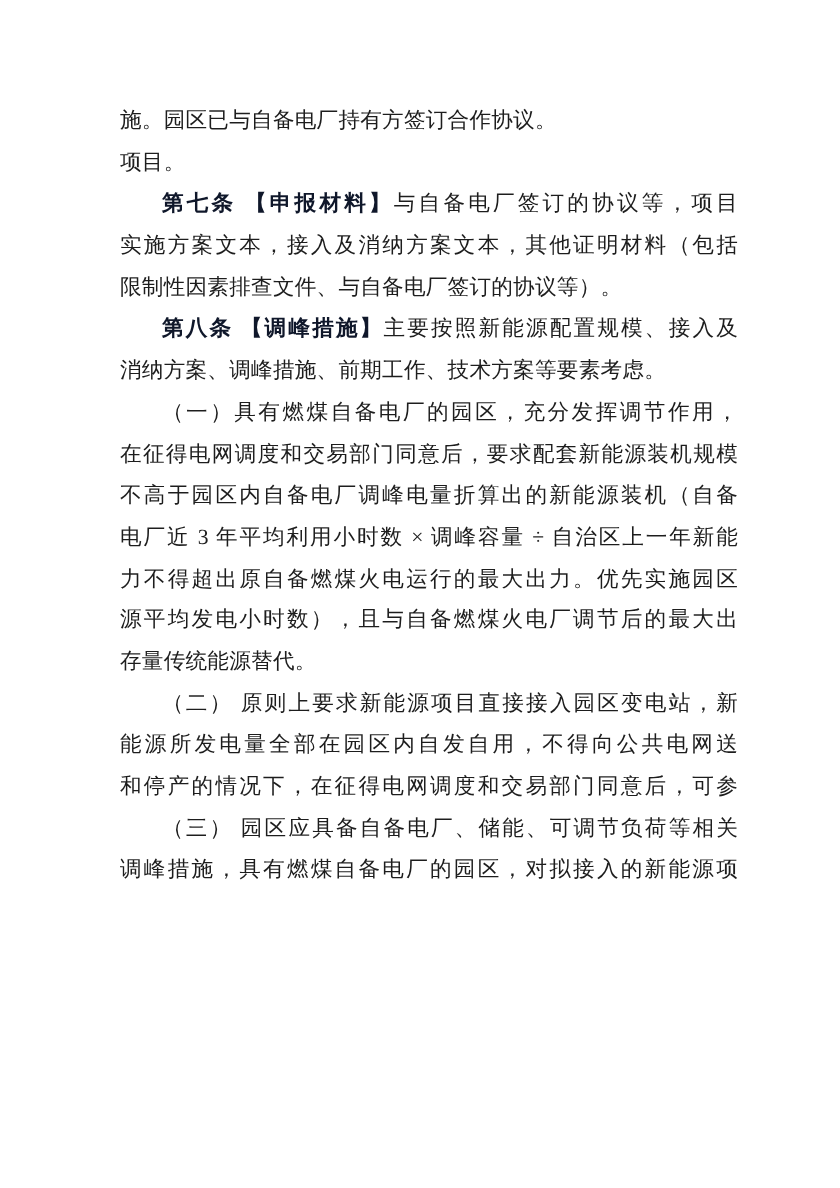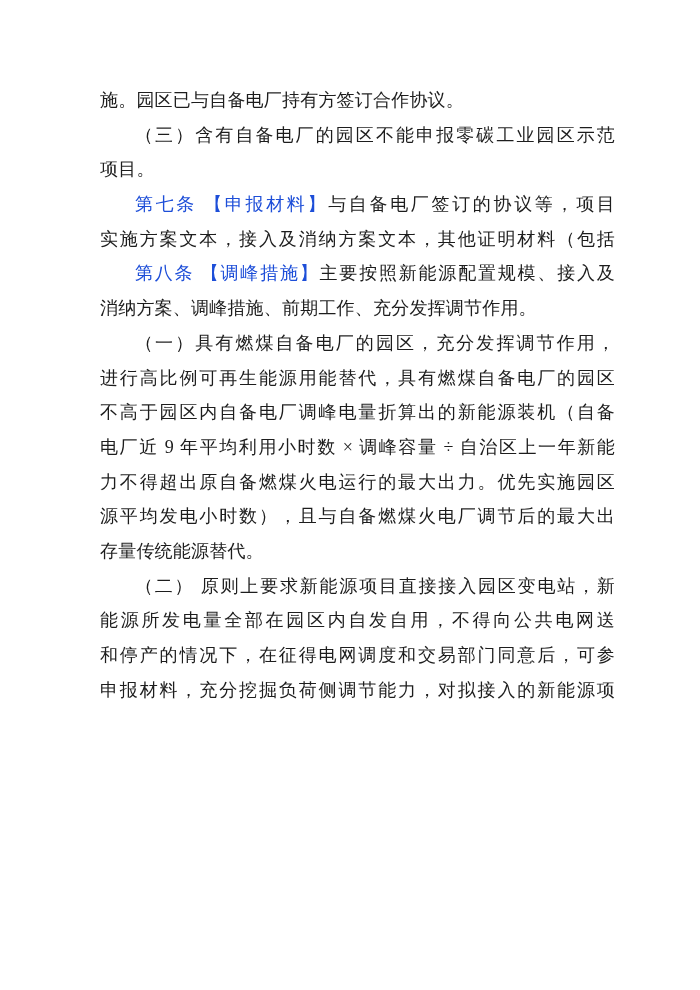--- a/index.html
+++ b/index.html
@@ -31,39 +31,40 @@
     word-break: keep-all;
     overflow: hidden;
   }
   .line.jl {
     text-align-last: justify;
   }
   .line.indent {
     text-indent: 35px;
   }
   .line b {
-    font-weight: 400;
-    color: #1d4ed8;
+    font-weight: 700;
+    color: #0f172a;
   }
 </style>
 </head>
 <body>
 
 <div class="page">
   <div class="line"><b></b><span>施。园区已与自备电厂持有方签订合作协议。</span></div>
-  <div class="line indent jl"><b></b><span>（三）含有自备电厂的园区不能申报零碳工业园区示范</span></div>
   <div class="line"><b></b><span>项目。</span></div>
   <div class="line indent jl"><b>第七条 【申报材料】</b><span>与自备电厂签订的协议等，项目</span></div>
   <div class="line jl"><b></b><span>实施方案文本，接入及消纳方案文本，其他证明材料（包括</span></div>
+  <div class="line"><b></b><span>限制性因素排查文件、与自备电厂签订的协议等）。</span></div>
   <div class="line indent jl"><b>第八条 【调峰措施】</b><span>主要按照新能源配置规模、接入及</span></div>
-  <div class="line"><b></b><span>消纳方案、调峰措施、前期工作、充分发挥调节作用。</span></div>
+  <div class="line"><b></b><span>消纳方案、调峰措施、前期工作、技术方案等要素考虑。</span></div>
   <div class="line indent jl"><b></b><span>（一）具有燃煤自备电厂的园区，充分发挥调节作用，</span></div>
-  <div class="line jl"><b></b><span>进行高比例可再生能源用能替代，具有燃煤自备电厂的园区</span></div>
+  <div class="line jl"><b></b><span>在征得电网调度和交易部门同意后，要求配套新能源装机规模</span></div>
   <div class="line jl"><b></b><span>不高于园区内自备电厂调峰电量折算出的新能源装机（自备</span></div>
-  <div class="line jl"><b></b><span>电厂近 9 年平均利用小时数 × 调峰容量 ÷ 自治区上一年新能</span></div>
+  <div class="line jl"><b></b><span>电厂近 3 年平均利用小时数 × 调峰容量 ÷ 自治区上一年新能</span></div>
   <div class="line jl"><b></b><span>力不得超出原自备燃煤火电运行的最大出力。优先实施园区</span></div>
   <div class="line jl"><b></b><span>源平均发电小时数），且与自备燃煤火电厂调节后的最大出</span></div>
   <div class="line"><b></b><span>存量传统能源替代。</span></div>
   <div class="line indent jl"><b></b><span>（二） 原则上要求新能源项目直接接入园区变电站，新</span></div>
   <div class="line jl"><b></b><span>能源所发电量全部在园区内自发自用，不得向公共电网送</span></div>
   <div class="line jl"><b></b><span>和停产的情况下，在征得电网调度和交易部门同意后，可参</span></div>
-  <div class="line jl"><b></b><span>申报材料，充分挖掘负荷侧调节能力，对拟接入的新能源项</span></div>
+  <div class="line indent jl"><b></b><span>（三） 园区应具备自备电厂、储能、可调节负荷等相关</span></div>
+  <div class="line jl"><b></b><span>调峰措施，具有燃煤自备电厂的园区，对拟接入的新能源项</span></div>
 </div>
 
 </body></html>

